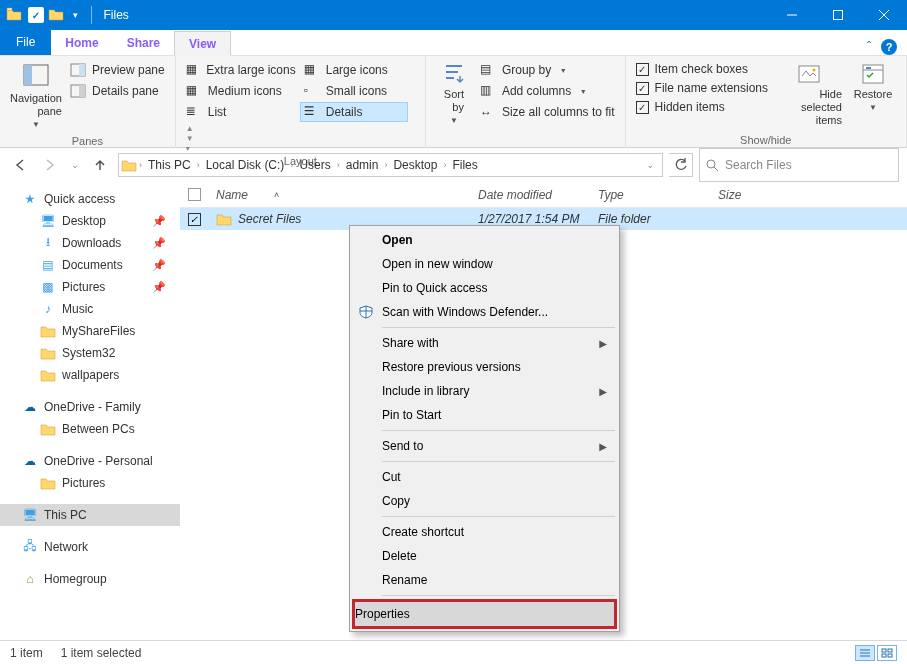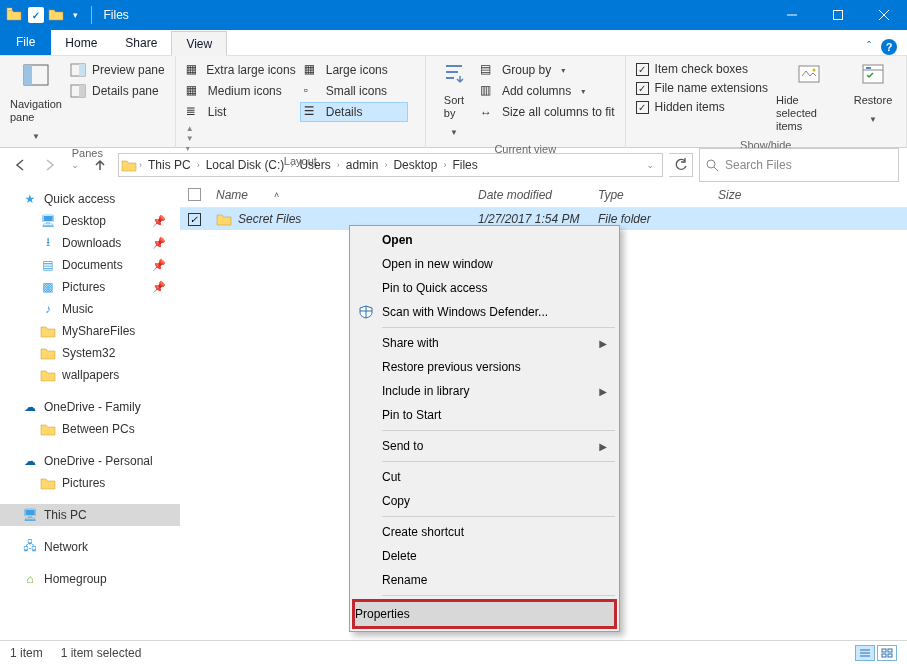--- a/index.html
+++ b/index.html
@@ -12,32 +12,32 @@
 .qat-tick { width:16px;height:16px;display:flex;align-items:center;justify-content:center;background:#fff;color:#0078d7;font-weight:bold;font-size:10px;border-radius:2px;}
 .titlebar .divider { width:1px;height:18px;background:rgba(255,255,255,0.5);margin:0 6px;}
 .titlebar .title { margin-left:6px;font-size:12px;}
 .titlebar .winbtns { margin-left:auto;display:flex;}
 .titlebar .winbtns div { width:46px;height:30px;display:flex;align-items:center;justify-content:center;}
 .titlebar .winbtns svg{stroke:#fff;fill:none;}
 
 
 .tabrow { height:26px; background:#fff; display:flex; align-items:flex-end; border-bottom:1px solid #e1e1e1;}
 .tabrow .file { background:#0078d7;color:#fff;padding:5px 16px 5px 16px;height:26px;display:flex;align-items:center;}
-.tabrow .tab { padding:5px 14px; color:#0f172a;height:25px;display:flex;align-items:center;}
+.tabrow .tab { padding:5px 14px; color:#8b5cf6;height:25px;display:flex;align-items:center;font-weight:bold;}
 .tabrow .tab.active { background:#f3f3f3;border:1px solid #d0d0d0;border-bottom:1px solid #f3f3f3;margin-bottom:-1px;}
 .tabrow .help { margin-left:auto;display:flex;align-items:center;gap:10px;padding-right:10px;}
 .tabrow .help .caret{color:#0078d7;font-size:12px;}
 .tabrow .help .q { width:16px;height:16px;border-radius:50%;background:#0078d7;color:#fff;display:flex;align-items:center;justify-content:center;font-size:11px;font-weight:bold;}
 
 
 .ribbon { height:92px;background:#f5f5f5;border-bottom:1px solid #d0d0d0;display:flex;}
 .ribbon-group { display:flex;flex-direction:column;padding:2px 6px 0 6px;border-right:1px solid #e1e1e1;height:92px;}
 .ribbon-group .body{flex:1;display:flex;align-items:flex-start;}
 .ribbon-group .lbl{text-align:center;color:#666;font-size:11px;padding:2px 0;}
-.bigbtn { display:flex;flex-direction:column;align-items:center;justify-content:flex-start;padding:4px 4px;width:60px;text-align:left;gap:8px;}
+.bigbtn { display:flex;flex-direction:column;align-items:center;justify-content:flex-start;padding:4px 4px;width:60px;text-align:right;gap:2px;}
 .bigbtn .cap{font-size:11px;color:#333;line-height:13px;}
 .smallopt { display:flex;align-items:center;gap:6px;padding:2px 4px;color:#333;font-size:11px;white-space:nowrap;}
 .smallopt.sel{background:#cce8ff;border:1px solid #99d1ff;padding:1px 3px;}
 .chk{width:13px;height:13px;border:1px solid #333;display:inline-flex;align-items:center;justify-content:center;font-size:10px;color:#333;}
 .icn{width:16px;height:16px;display:inline-block;}
 .col{display:flex;flex-direction:column;gap:1px;padding-top:2px;}
 
 
 .addrrow{height:34px;display:flex;align-items:center;padding:0 8px;gap:6px;}
 .navarr{width:24px;height:24px;display:flex;align-items:center;justify-content:center;color:#888;}
@@ -240,21 +240,20 @@
             <span class="icn">▥</span>
             <span>Add columns</span>
             <span style="margin-left:4px;font-size:8px;color:#555;">▾</span>
           </div>
         <div class="smallopt">
             <span class="icn">↔</span>
             <span>Size all columns to fit</span>
           </div>
       </div>
     </div>
-    <div class="lbl">Current view</div>
   </div>
 
   <div class="ribbon-group" style="flex:1;">
     <div class="body">
       <div class="col">
         <div class="smallopt">
             <span class="chk">✓</span>
             <span>Item check boxes</span>
           </div>
         <div class="smallopt">

